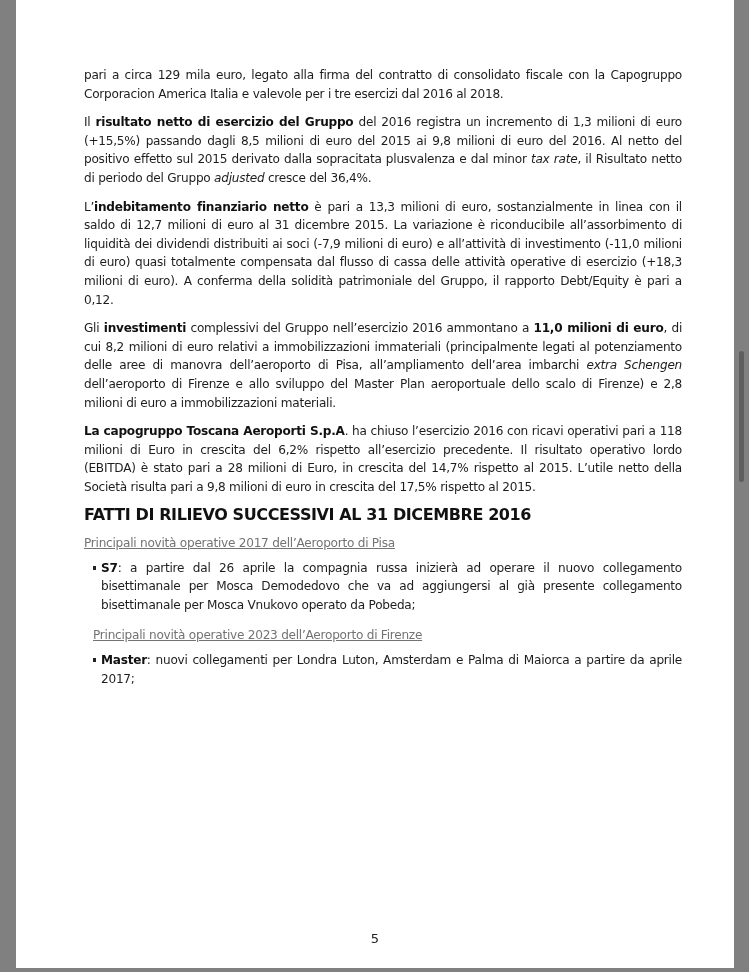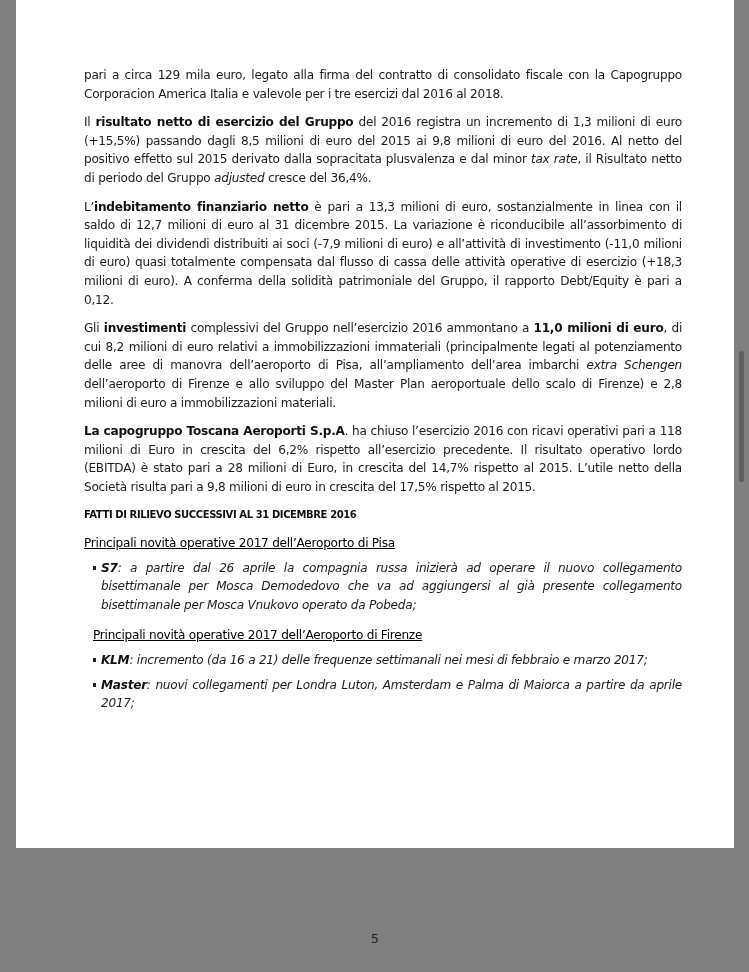--- a/index.html
+++ b/index.html
@@ -14,21 +14,21 @@
       position: relative;
       width: 749px;
       height: 972px;
       background: #808080;
     }
     .page {
       position: absolute;
       left: 16px;
       top: 0;
       width: 718px;
-      height: 848px;
+      height: 968px;
       background: #ffffff;
     }
     .content {
       position: absolute;
       left: 68px;
       top: 66px;
       width: 598px;
       font-family: "DejaVu Sans", sans-serif;
       font-size: 12.1px;
       line-height: 18.6px;
@@ -39,42 +39,41 @@
       margin: 0 0 10px 0;
       text-align: justify;
     }
     .para b { font-weight: bold; color: #111; }
     .para i { font-style: italic; }
     .section-title {
       font-weight: bold;
       color: #111;
       margin: 4px 0 9px 0;
       letter-spacing: -0.4px;
-      font-size: 10px;
+      font-size: 16px;
     }
     .subheading {
       text-decoration: underline;
       margin: 0 0 6px 0;
-      color: #000000;
+      color: #737373;
     }
     .subheading.indented {
       margin-left: 9px;
       margin-top: 12px;
     }
     .bullets {
       list-style: none;
       margin: 0;
       padding: 0 0 0 9px;
     }
     .bullet-item {
       position: relative;
       padding-left: 8px;
       margin-bottom: 6px;
       text-align: justify;
-      font-style: italic;
     }
     .bullet-item .bullet {
       position: absolute;
       left: 0;
       top: 7px;
       width: 3px;
       height: 4px;
       background: #222;
     }
     .bullet-item b { font-weight: bold; color: #111; }
@@ -136,26 +135,22 @@
       <div class="section-title">FATTI DI RILIEVO SUCCESSIVI AL 31 DICEMBRE 2016</div>
 
       <div class="subheading">Principali novità operative 2017 dell’Aeroporto di Pisa</div>
       <ul class="bullets">
         <li class="bullet-item">
           <span class="bullet"></span>
           <b>S7</b><span>: a partire dal 26 aprile la compagnia russa inizierà ad operare il nuovo collegamento bisettimanale per Mosca Demodedovo che va ad aggiungersi al già presente collegamento bisettimanale per Mosca Vnukovo operato da Pobeda;</span>
         </li>
       </ul>
 
-      <div class="subheading indented">Principali novità operative 2017 dell’Aeroporto di Firenze</div>
+      <div class="subheading indented">Principali novità operative 2023 dell’Aeroporto di Firenze</div>
       <ul class="bullets">
-        <li class="bullet-item">
-          <span class="bullet"></span>
-          <b>KLM</b><span>: incremento (da 16 a 21) delle frequenze settimanali nei mesi di febbraio e marzo 2017;</span>
-        </li>
         <li class="bullet-item">
           <span class="bullet"></span>
           <b>Master</b><span>: nuovi collegamenti per Londra Luton, Amsterdam e Palma di Maiorca a partire da aprile 2017;</span>
         </li>
       </ul>
 
     </div>
 
     <div class="page-number">5</div>
   </div>

